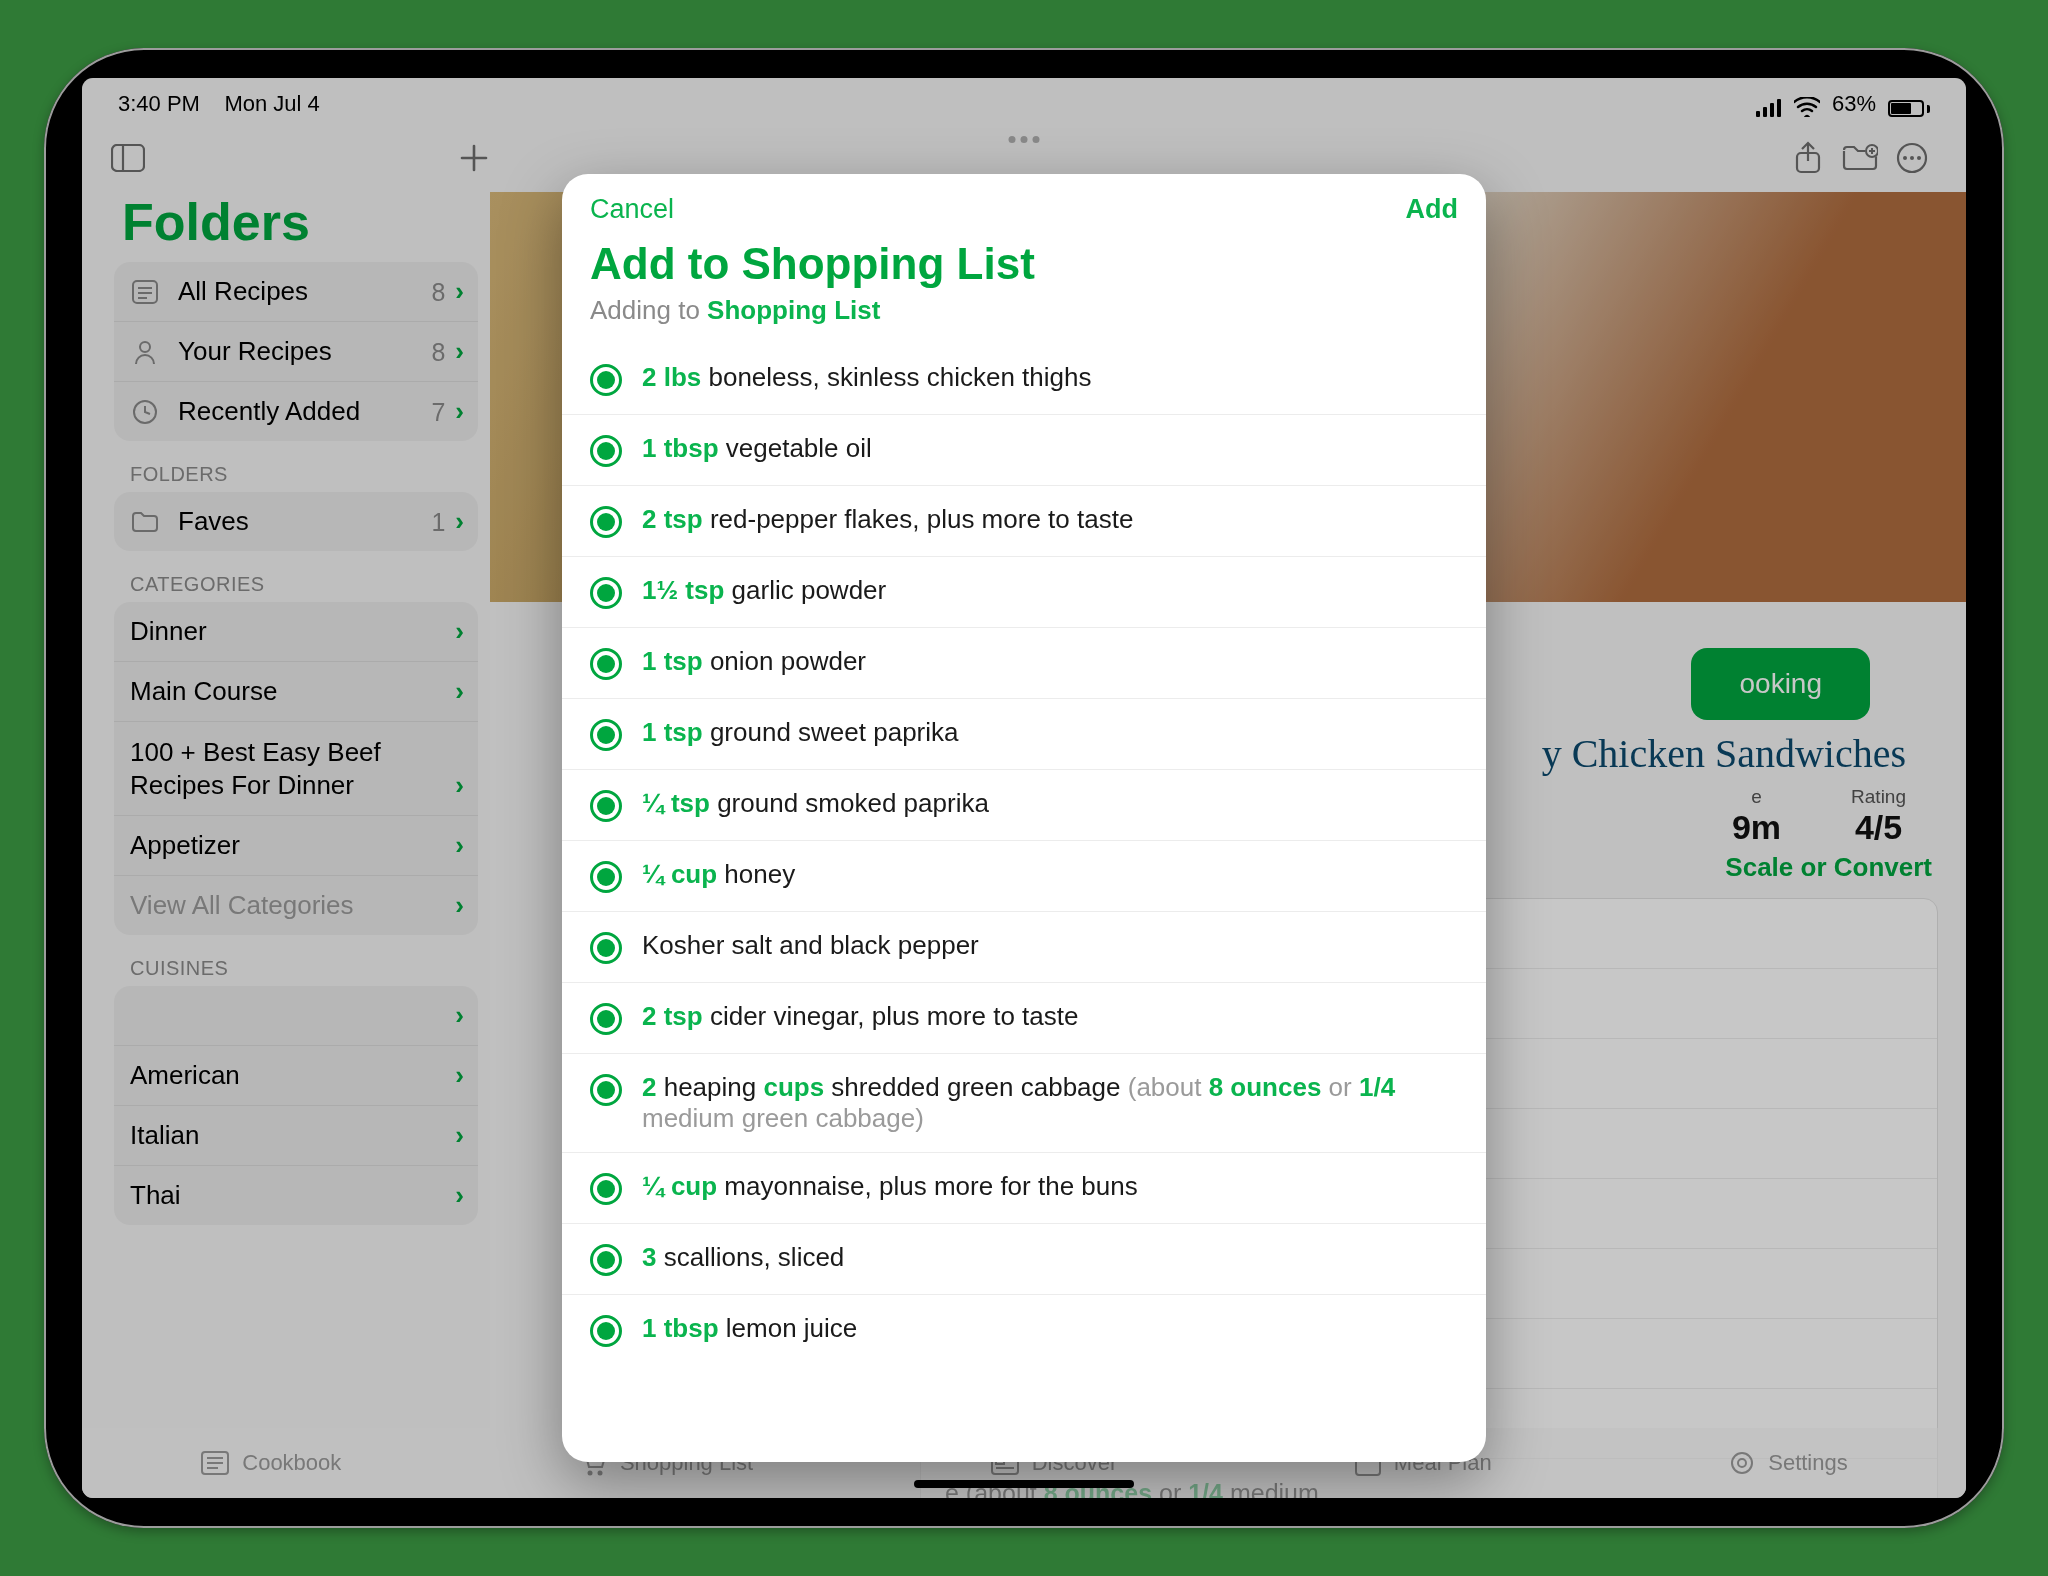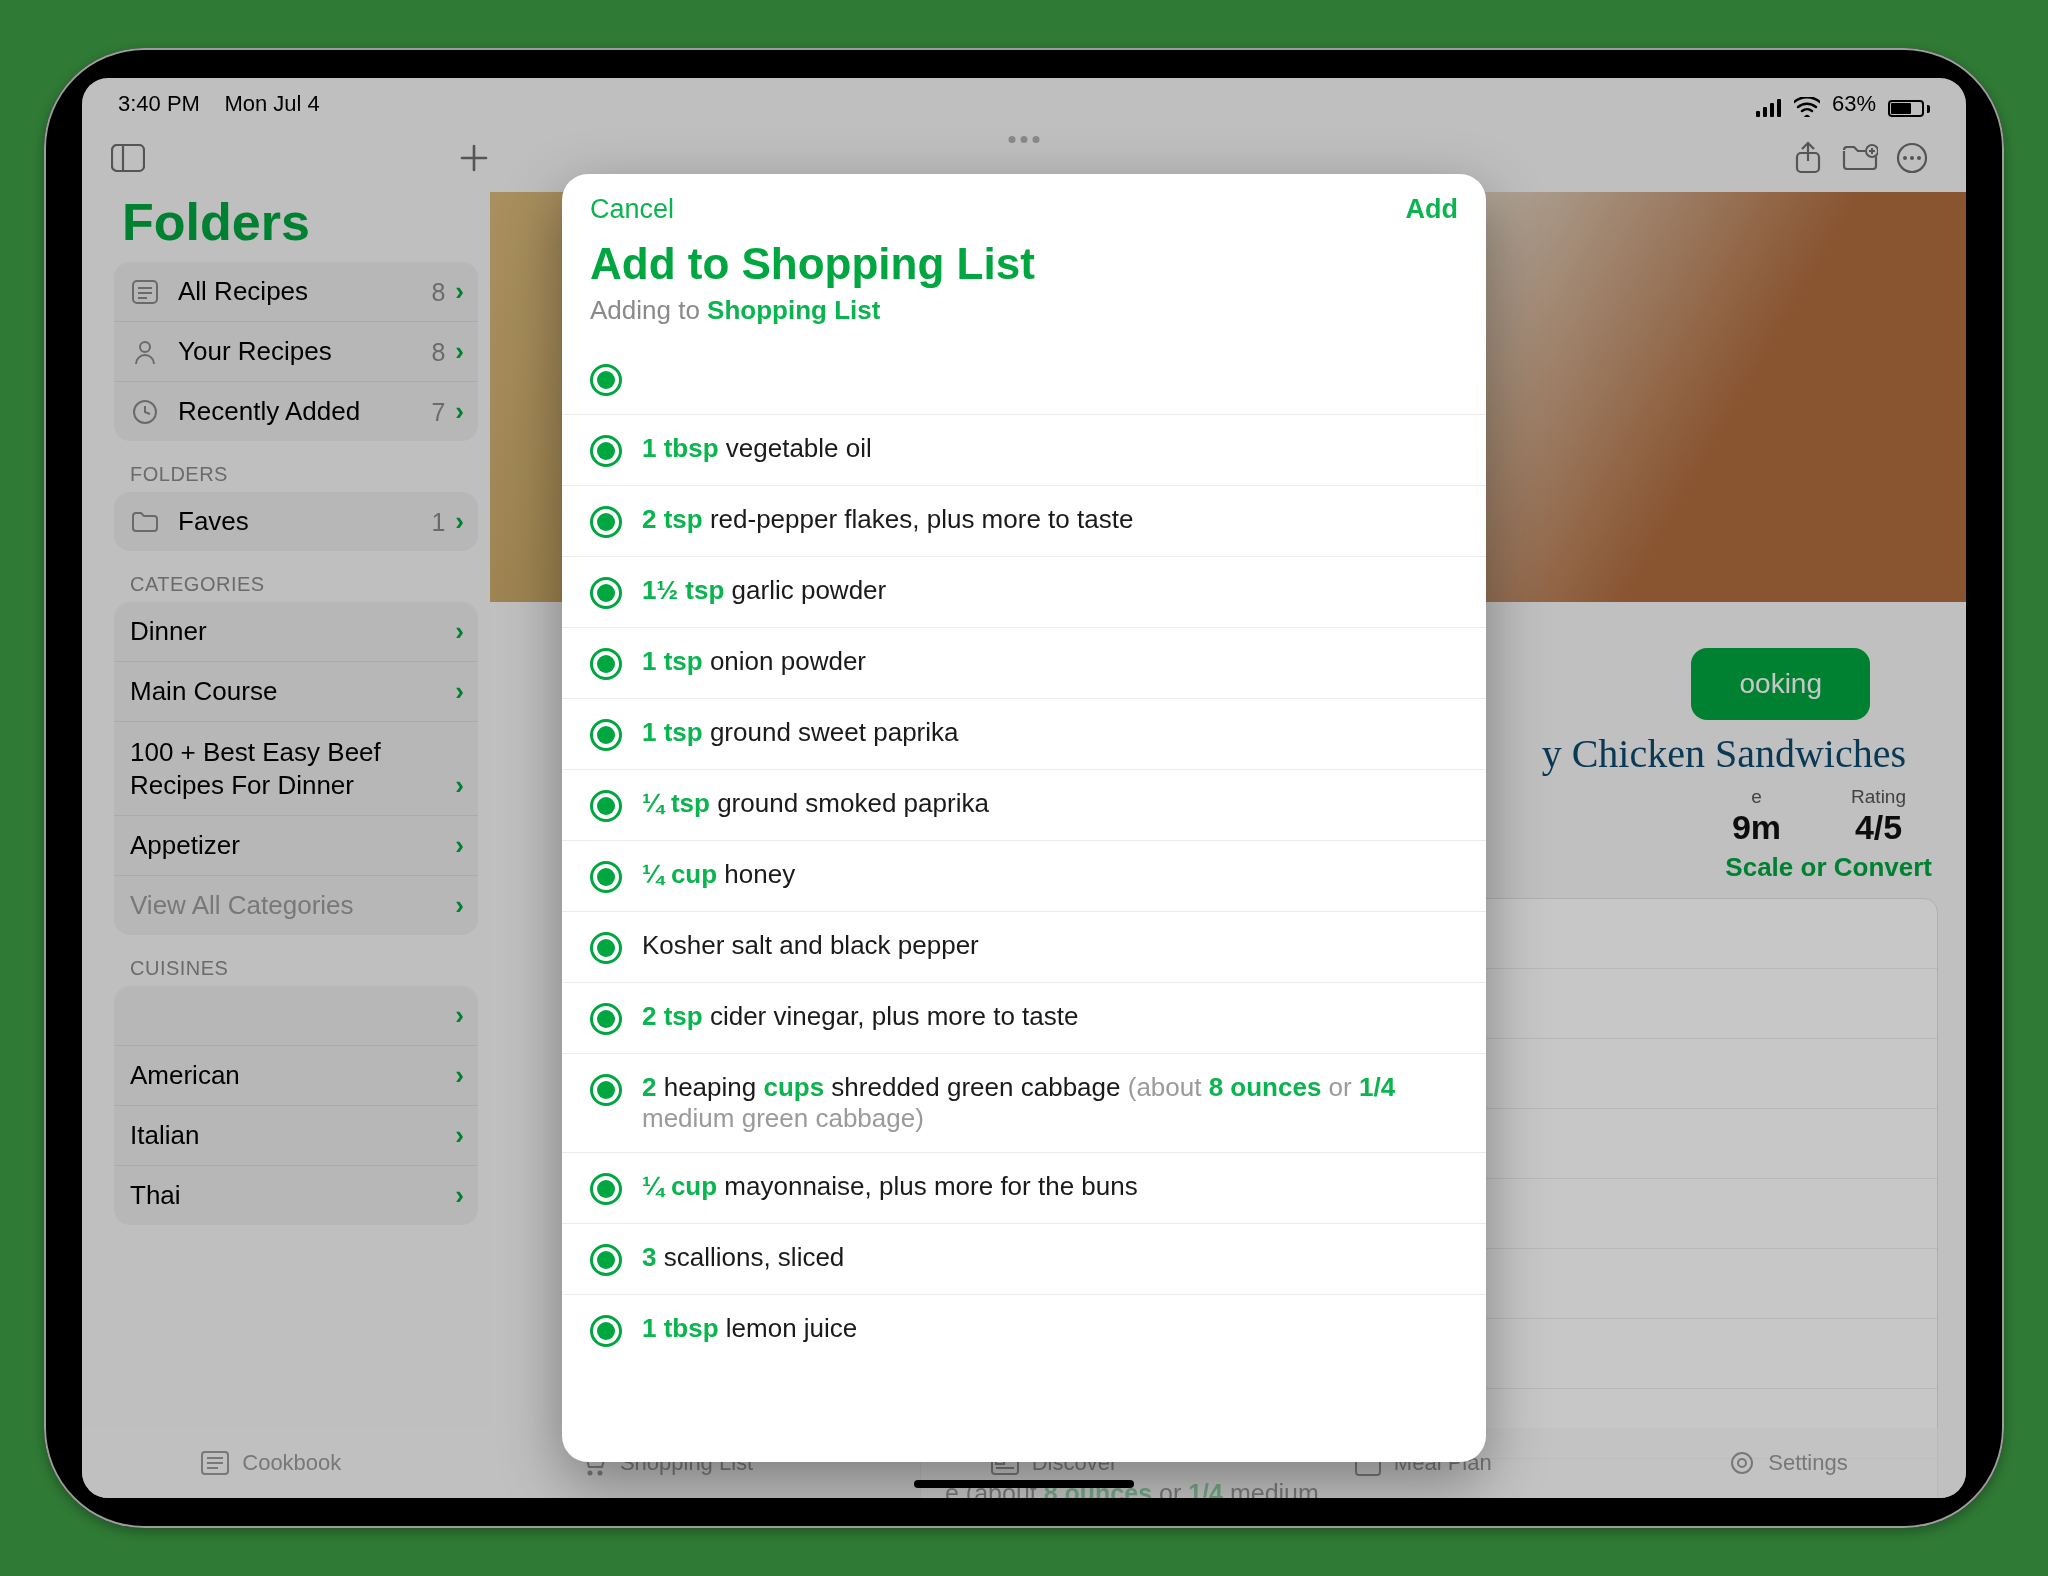--- a/index.html
+++ b/index.html
@@ -23,21 +23,21 @@
   .ipad{
     width:1960px;height:1480px;
     background:#000;border-radius:100px;
     padding:30px 38px;
     position:relative;
     box-shadow:inset 0 0 0 2px #9c9c9c, 0 4px 12px rgba(0,0,0,.3);
   }
   .screen{
     width:100%;height:100%;
     background:#f5f5f5;
-    border-radius:26px;
+    border-radius:11px;
     overflow:hidden;
     position:relative;
   }
   .dim-overlay{
     position:absolute;inset:0;
     background:rgba(0,0,0,0.22);
     z-index:40;
     pointer-events:none;
   }
   
@@ -421,20 +421,21 @@
         <span>Cancel</span>
         <span style="font-weight:700;">Add</span>
       </div>
       <h2>Add to Shopping List</h2>
       <div class="sub">
         <span>Adding to </span><span class="sl">Shopping List</span>
       </div>
       <div class="ing-list" id="ing-list">
           <div class="item">
             <span class="check"></span>
+            <span><span class="amt">2 lbs</span> boneless, skinless chicken thighs</span>
           </div>
           <div class="item">
             <span class="check"></span>
             <span><span class="amt">1 tbsp</span> vegetable oil</span>
           </div>
           <div class="item">
             <span class="check"></span>
             <span><span class="amt">2 tsp</span> red-pepper flakes, plus more to taste</span>
           </div>
           <div class="item">

